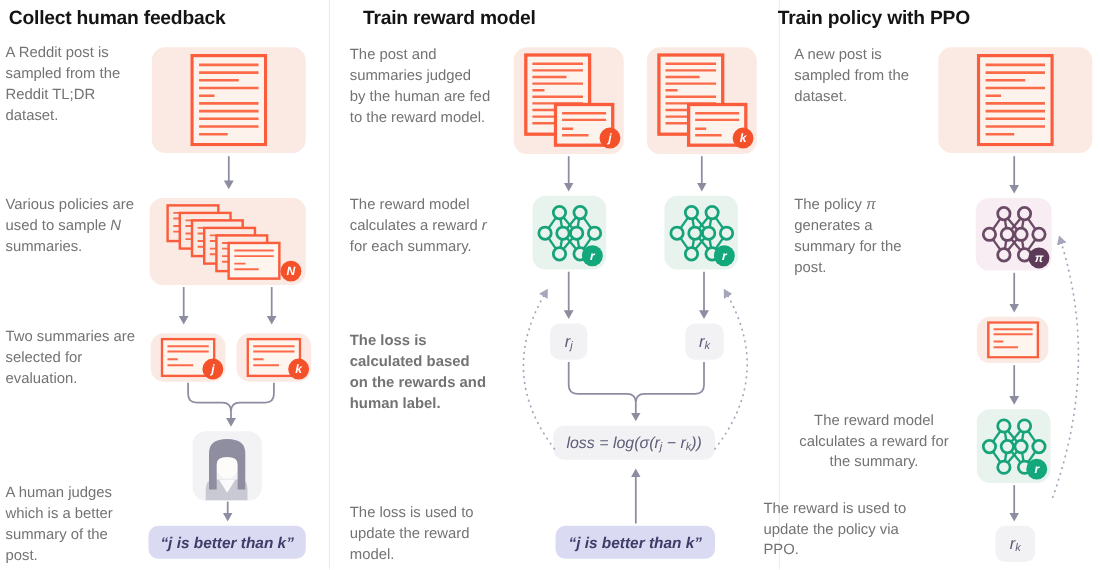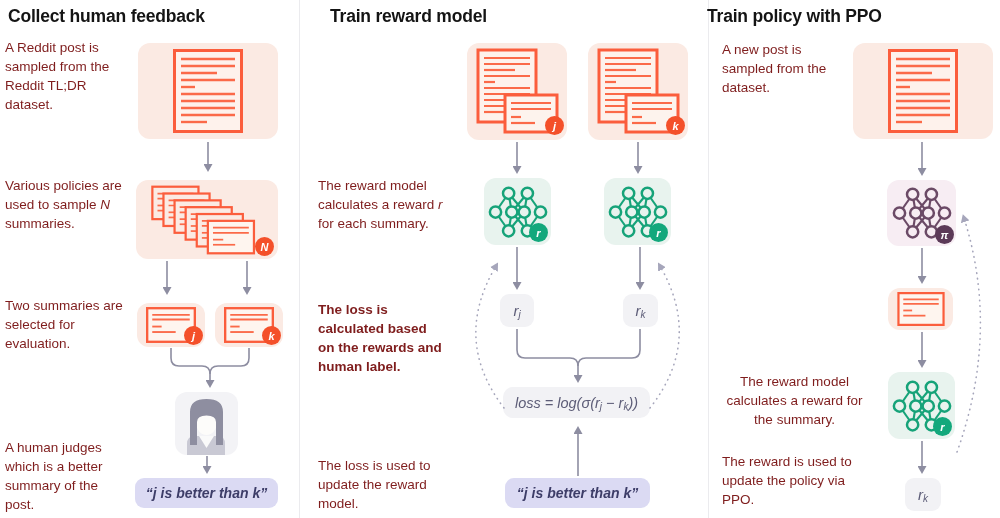--- a/index.html
+++ b/index.html
@@ -1,20 +1,20 @@
 <!DOCTYPE html>
 <html><head>
 <meta charset="utf-8">
 <style>
   html,body{margin:0;padding:0;background:#fff;}
   #stage{position:relative;width:1000px;height:518px;background:#ffffff;overflow:hidden;
          font-family:"Liberation Sans",sans-serif;}
   .divider{position:absolute;top:0;bottom:0;width:1px;background:#ebebee;}
   .heading{position:absolute;font-size:17.5px;font-weight:700;color:#141414;letter-spacing:-0.2px;white-space:nowrap;}
-  .caption{position:absolute;font-size:13.5px;line-height:19px;color:#7f1d1d;}
+  .caption{position:absolute;font-size:13.5px;line-height:19px;color:#737373;}
   .caption i{font-style:italic;}
   .box{position:absolute;border-radius:12px;display:flex;align-items:center;justify-content:center;}
   .pink{background:#fbeae3;}
   .greenbg{background:#e8f3ee;}
   .plumbg{background:#f7edf3;}
   .graybg{background:#f3f3f6;}
   .lav{position:absolute;background:#dbdaf3;color:#3d3d68;font-style:italic;font-weight:600;
        display:flex;align-items:center;justify-content:center;font-size:14px;border-radius:9px;}
   .val{position:absolute;background:#f2f2f5;color:#5c5c77;font-style:italic;
        display:flex;align-items:center;justify-content:center;font-size:15px;border-radius:9px;}
@@ -154,20 +154,23 @@
   </div>
 
   <div class="caption" style="left:5px;top:438px;width:120px;">
     <span>A human judges which is a better summary of the post.</span><i></i><span></span>
   </div>
 
   <div class="lav" style="left:135px;top:478px;width:143px;height:30px;">“j is better than k”</div>
 
   <div class="heading" style="left:330px;top:6px;">Train reward model</div>
 
+  <div class="caption" style="left:318px;top:40px;width:128px;">
+    <span>The post and summaries judged by the human are fed to the reward model.</span><i></i><span></span>
+  </div>
 
   <div class="box pink" style="left:467px;top:43px;width:100px;height:97px;">
     <svg class="icon" width="100" height="97" viewBox="0 0 100 97">
       <rect x="11" y="7" width="58" height="72" fill="#fef2ec" stroke="#fb5d3c" stroke-width="3"></rect>
       <g stroke="#fb6a49" stroke-width="2.2">
         <line x1="17" y1="15" x2="63" y2="15"></line>
           <line x1="17" y1="21" x2="63" y2="21"></line>
         <line x1="17" y1="27" x2="48" y2="27"></line>
           <line x1="17" y1="33" x2="63" y2="33"></line>
         <line x1="17" y1="39" x2="28" y2="39"></line>
@@ -316,20 +319,23 @@
         <line x1="8" y1="38" x2="22" y2="38"></line>
           <line x1="8" y1="45" x2="62" y2="45"></line>
         <line x1="8" y1="52" x2="62" y2="52"></line>
           <line x1="8" y1="59" x2="62" y2="59"></line>
         <line x1="8" y1="66" x2="62" y2="66"></line>
           <line x1="8" y1="73" x2="34" y2="73"></line>
       </g>
     </svg>
   </div>
 
+  <div class="caption" style="left:722px;top:176px;width:118px;">
+    <span>The policy </span><i>π</i><span> generates a summary for the post.</span>
+  </div>
 
   <div class="box plumbg" style="left:887px;top:180px;width:69px;height:66px;">
     <svg class="icon" width="60" height="54" viewBox="0 0 96 84">
       <g stroke="#6b4a66" stroke-width="3.4">
         <line x1="33" y1="12" x2="12" y2="42"></line>
           <line x1="33" y1="12" x2="38" y2="42"></line>
           <line x1="33" y1="12" x2="58" y2="42"></line>
         <line x1="63" y1="12" x2="38" y2="42"></line>
           <line x1="63" y1="12" x2="58" y2="42"></line>
           <line x1="63" y1="12" x2="84" y2="42"></line>
@@ -393,21 +399,21 @@
           <circle cx="38" cy="42" r="9"></circle>
           <circle cx="58" cy="42" r="9"></circle>
           <circle cx="84" cy="42" r="9"></circle>
         <circle cx="33" cy="72" r="9"></circle>
           <circle cx="63" cy="72" r="9"></circle>
       </g>
     </svg>
     <span class="badge b-green" style="right:3px;bottom:3px;">r</span>
   </div>
 
-  <div class="caption" style="left:722px;top:452px;width:145px;">
+  <div class="caption" style="left:694px;top:452px;width:145px;">
     <span>The reward is used to update the policy via PPO.</span><i></i><span></span>
   </div>
 
   <div class="val" style="left:905px;top:478px;width:36px;height:33px;">
     <span>r</span>
       <span class="sub">k</span>
   </div>
 
   <svg id="connectors" width="1000" height="518" viewBox="0 0 1000 518">
     <defs>

